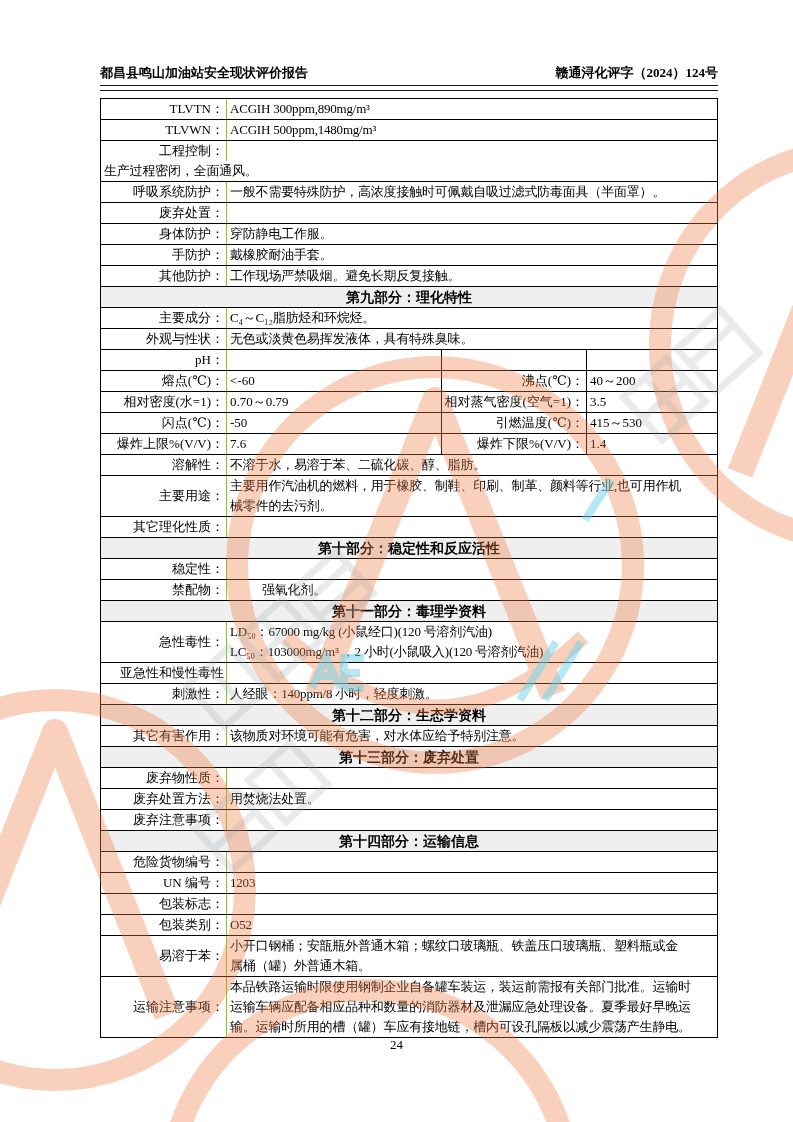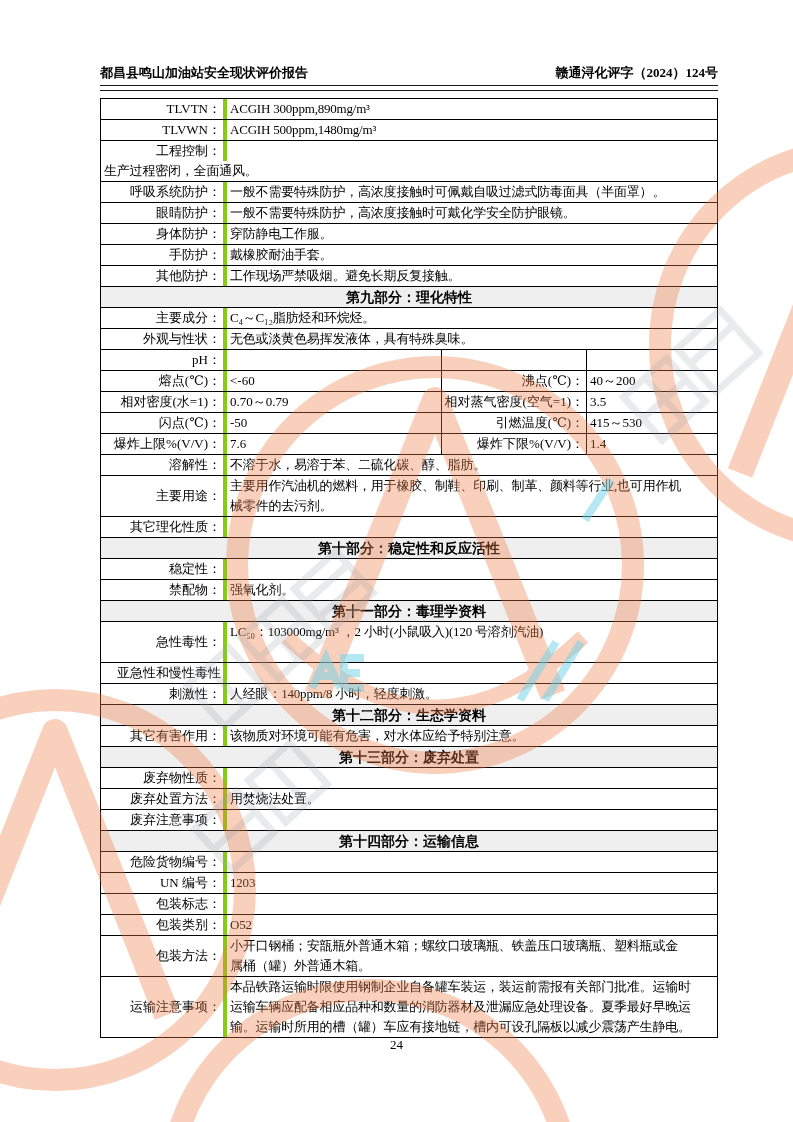--- a/index.html
+++ b/index.html
@@ -20,21 +20,21 @@
   
   .tbl{
     position:absolute;left:100px;top:98px;width:618px;
     border:1px solid #000;box-sizing:border-box;
     font-size:13px;line-height:20px;
   }
   .tbl > div{border-top:1px solid #000;}
   .tbl > div:first-child{border-top:none;}
   .trow{display:flex;align-items:stretch;}
   .cell{box-sizing:border-box;overflow:hidden;}
-  .c-label{width:126px;text-align:right;padding:0 2px 0 1px;border-right:4px solid #84cc16;flex:none;}
+  .c-label{width:126px;text-align:right;padding:0 2px 0 1px;border-right:1px solid #84cc16;flex:none;}
   .c-value{flex:1;padding:0 3px;letter-spacing:-0.2px;}
   .c-val1{width:215px;padding:0 3px;border-right:1px solid #000;flex:none;}
   .c-lab2{width:145px;text-align:right;padding:0 2px;border-right:1px solid #000;flex:none;}
   .c-val2{flex:1;padding:0 3px;}
   .vline{display:block;white-space:nowrap;overflow:hidden;}
   .sect{
     text-align:center;background:#efefef;font-weight:bold;font-size:14px;
     line-height:20px;min-height:20px;
     font-family:"Liberation Sans","DejaVu Sans",sans-serif;
   }
@@ -69,22 +69,21 @@
       </div>
       <div class="trow" style="min-height: 20px; flex-direction: column;">
         <div class="cell c-label">工程控制：</div>
         <div class="cell c-value">生产过程密闭，全面通风。</div>
       </div>
       <div class="trow" style="min-height: 20px;">
         <div class="cell c-label">呼吸系统防护：</div>
         <div class="cell c-value">一般不需要特殊防护，高浓度接触时可佩戴自吸过滤式防毒面具（半面罩）。</div>
       </div>
       <div class="trow" style="min-height: 20px;">
-        <div class="cell c-label">眼睛防护：</div>
-        <div class="cell c-value">一般不需要特殊防护，高浓度接触时可戴化学安全防护眼镜。</div>
+        <div class="cell c-label">废弃处置：</div>
       </div>
       <div class="trow" style="min-height: 20px;">
         <div class="cell c-label">身体防护：</div>
         <div class="cell c-value">穿防静电工作服。</div>
       </div>
       <div class="trow" style="min-height: 20px;">
         <div class="cell c-label">手防护：</div>
         <div class="cell c-value">戴橡胶耐油手套。</div>
       </div>
       <div class="trow" style="min-height: 20px;">
@@ -143,28 +142,29 @@
       </div>
       <div class="trow" style="min-height: 20px;">
         <div class="cell c-label">其它理化性质：</div>
         <div class="cell c-value"></div>
       </div>
       <div class="sect"><span>第十部分：稳定性和反应活性</span></div>
       <div class="trow" style="min-height: 20px;">
         <div class="cell c-label">稳定性：</div>
         <div class="cell c-value"></div>
       </div>
-      <div class="trow" style="min-height: 20px;">
+      <div class="trow" style="min-height: 20px; gap: 32px;">
         <div class="cell c-label">禁配物：</div>
         <div class="cell c-value">强氧化剂。</div>
       </div>
       <div class="sect"><span>第十一部分：毒理学资料</span></div>
       <div class="trow" style="min-height: 40px;">
         <div class="cell c-label" style="display: flex; align-items: center; justify-content: flex-end;">急性毒性：</div>
         <div class="cell c-value">
+          <div class="vline">LD₅₀：67000 mg/kg (小鼠经口)(120 号溶剂汽油)</div>
           <div class="vline">LC₅₀：103000mg/m³ ，2 小时(小鼠吸入)(120 号溶剂汽油)</div>
         </div>
       </div>
       <div class="trow" style="min-height: 20px;">
         <div class="cell c-label">亚急性和慢性毒性</div>
         <div class="cell c-value"></div>
       </div>
       <div class="trow" style="min-height: 20px;">
         <div class="cell c-label">刺激性：</div>
         <div class="cell c-value">人经眼：140ppm/8 小时，轻度刺激。</div>
@@ -198,21 +198,21 @@
       </div>
       <div class="trow" style="min-height: 20px;">
         <div class="cell c-label">包装标志：</div>
         <div class="cell c-value"></div>
       </div>
       <div class="trow" style="min-height: 20px;">
         <div class="cell c-label">包装类别：</div>
         <div class="cell c-value">O52</div>
       </div>
       <div class="trow" style="min-height: 40px;">
-        <div class="cell c-label" style="display: flex; align-items: center; justify-content: flex-end;">包装方法：</div>
+        <div class="cell c-label" style="display: flex; align-items: center; justify-content: flex-end;">易溶于苯：</div>
         <div class="cell c-value">
           <div class="vline">小开口钢桶；安瓿瓶外普通木箱；螺纹口玻璃瓶、铁盖压口玻璃瓶、塑料瓶或金</div>
           <div class="vline">属桶（罐）外普通木箱。</div>
         </div>
       </div>
       <div class="trow" style="min-height: 60px;">
         <div class="cell c-label" style="display: flex; align-items: center; justify-content: flex-end;">运输注意事项：</div>
         <div class="cell c-value">
           <div class="vline">本品铁路运输时限使用钢制企业自备罐车装运，装运前需报有关部门批准。运输时</div>
           <div class="vline">运输车辆应配备相应品种和数量的消防器材及泄漏应急处理设备。夏季最好早晚运</div>

